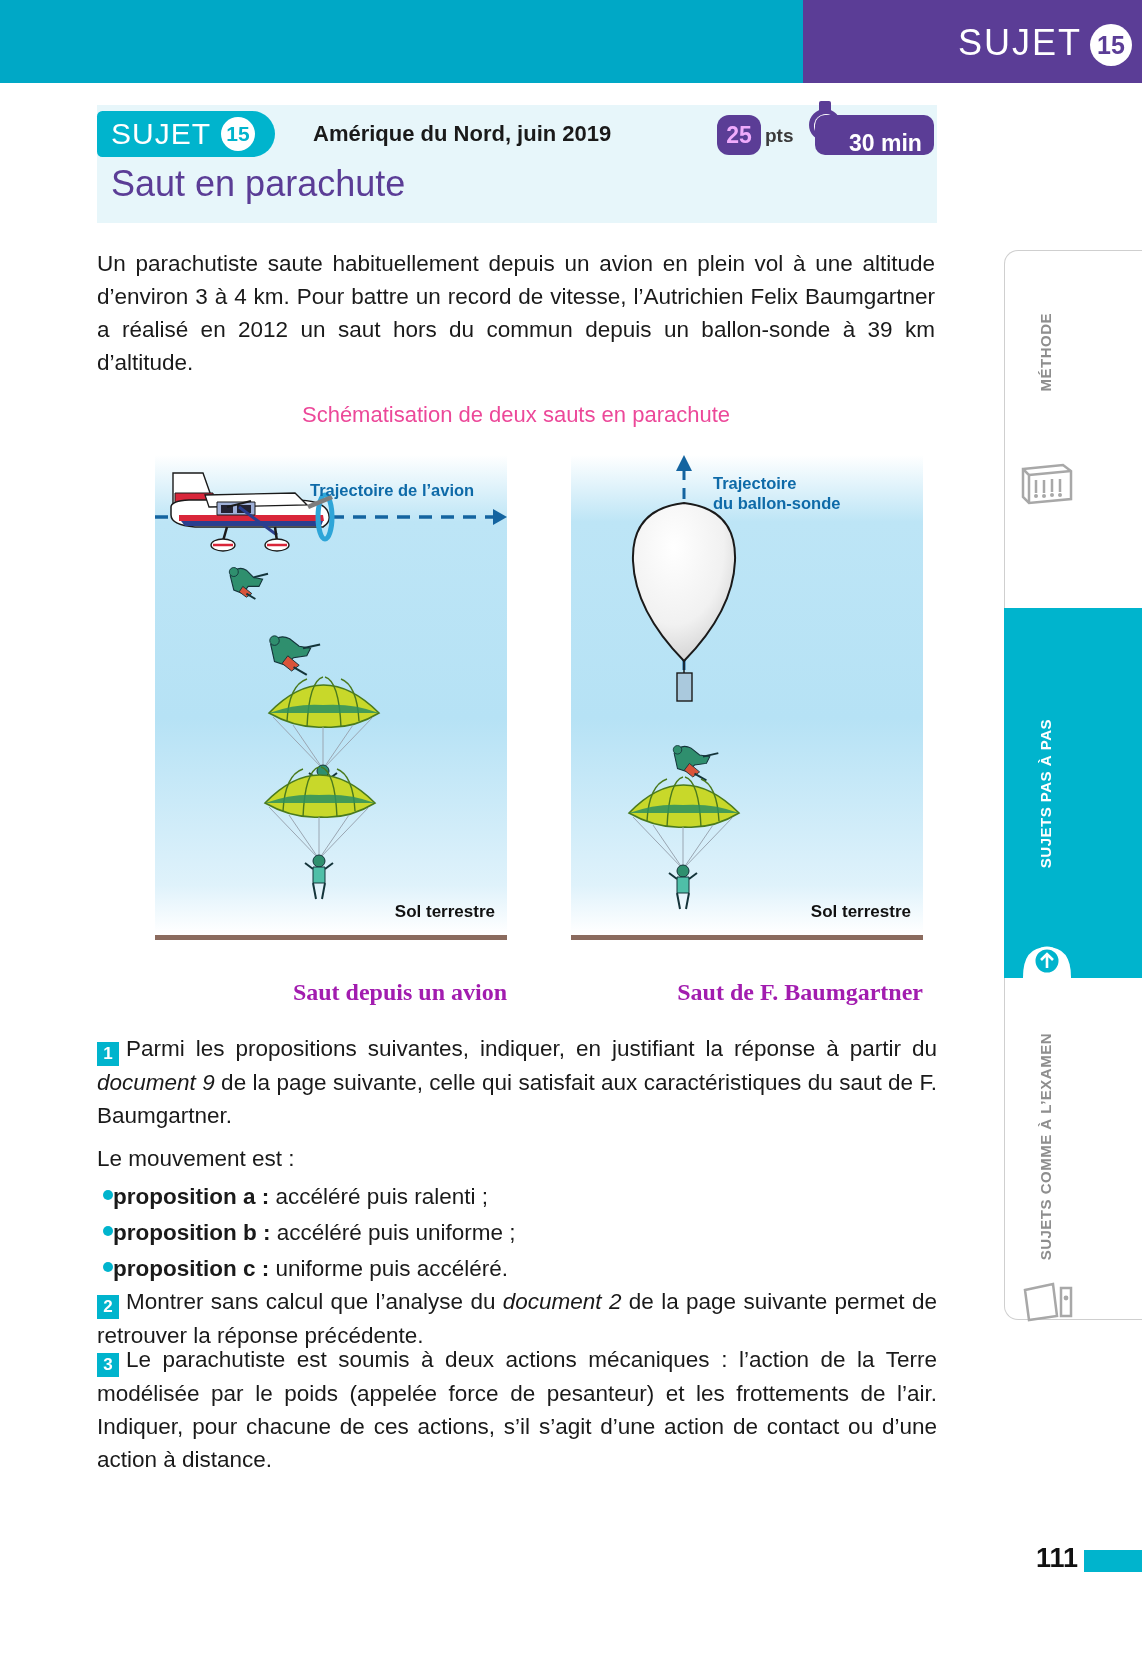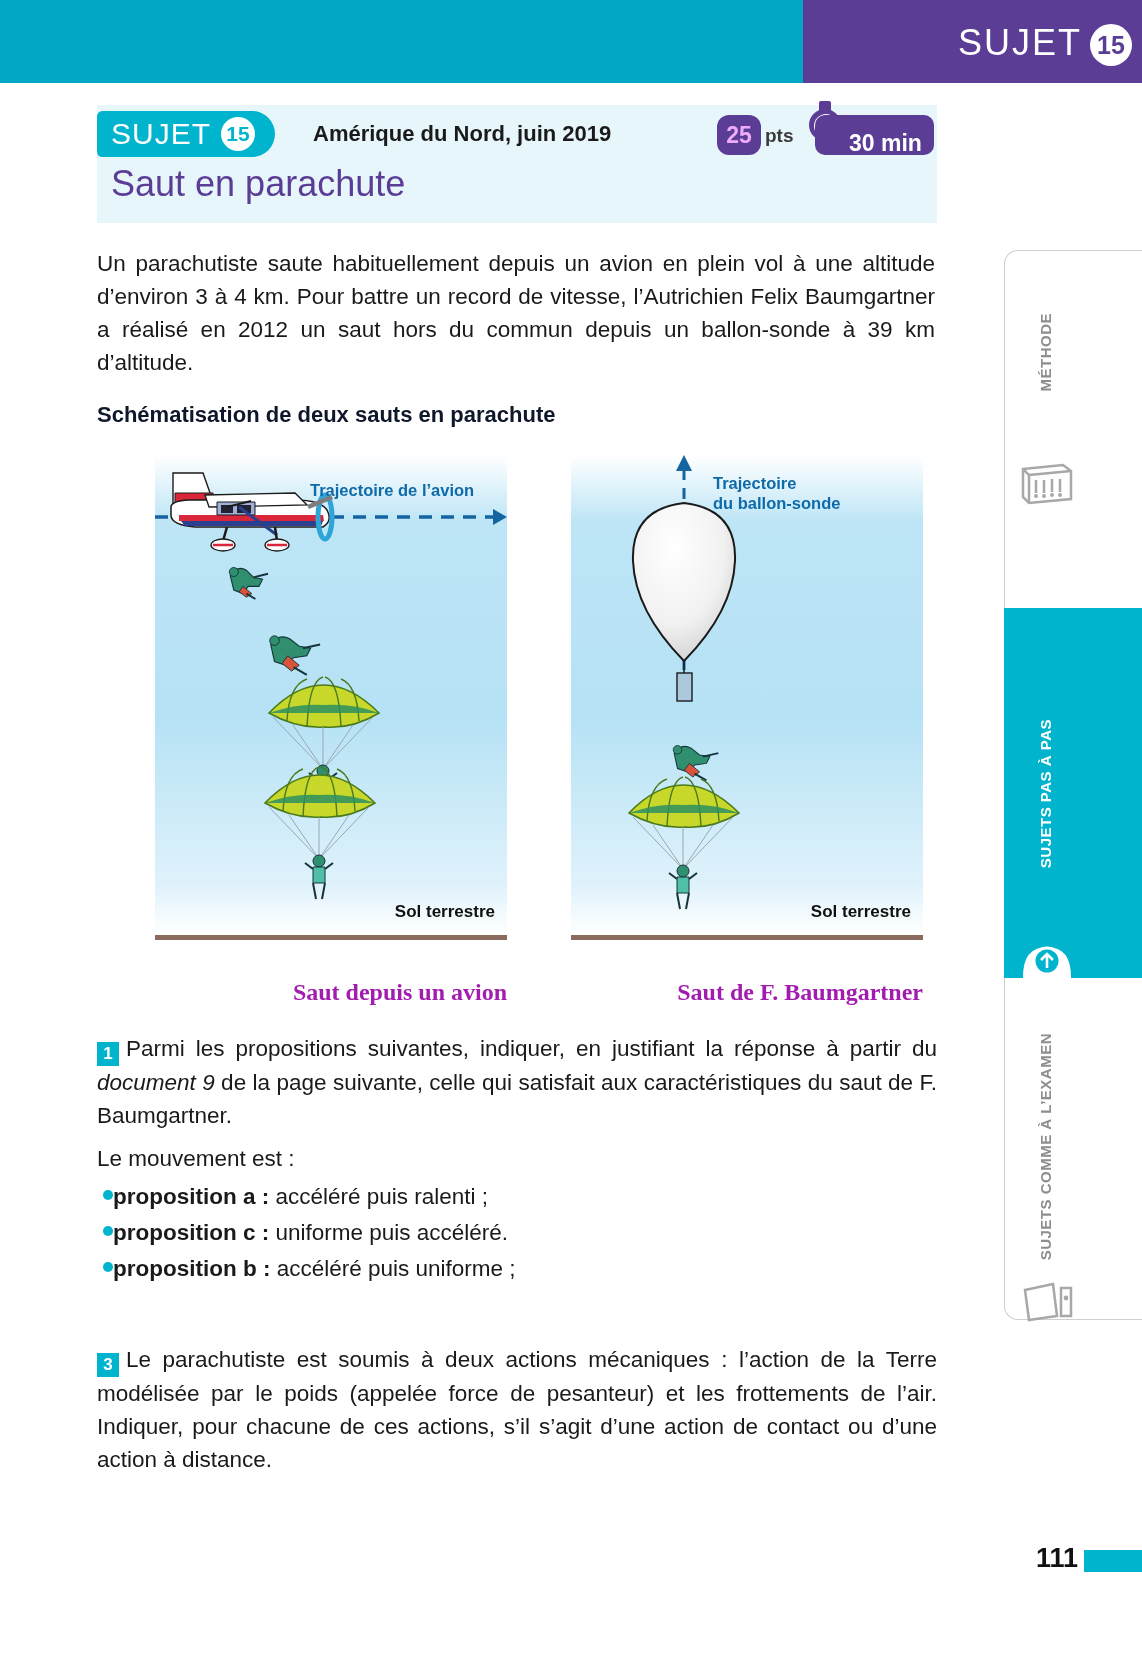--- a/index.html
+++ b/index.html
@@ -105,21 +105,21 @@
   .intro {
     position:absolute; left:97px; top:247px; width:838px;
     font-size:22.5px; line-height:33px; color:#1a1a1a;
     text-align:justify;
     font-family:"Liberation Sans", sans-serif;
   }
 
   
   .fig-title {
     position:absolute; left:97px; top:402px; width:838px;
-    text-align:left; font-size:22px; font-weight:bold; color:#0f172a;
+    text-align:center; font-size:22px; font-weight:normal; color:#ec4899;
   }
   .panels { position:absolute; left:155px; top:455px; width:728px; height:485px; }
   .panel { position:absolute; top:0; width:352px; height:485px; }
   .panel.left { left:0; }
   .panel.right { left:376px;margin-left:40px; }
   .sky {
     position:absolute; left:0; top:0; width:100%; height:478px;
     background: linear-gradient(180deg,#ffffff 0%, #bde5f6 14%, #b6e2f5 55%, #dff2fb 90%, #ffffff 100%);
   }
   .ground {
@@ -393,29 +393,34 @@
       <span class="qnum">1</span><span>Parmi les propositions suivantes, indiquer, en justifiant la réponse à partir du </span><em>document 9</em><span> de la page suivante, celle qui satisfait aux caractéristiques du saut de F. Baumgartner.</span>
     </div>
     <div class="plain" style="margin-top:10px;">Le mouvement est :</div>
     <div class="bullets">
       <div class="bullet-row">
         <span class="dot"></span>
         <span><b>proposition a :</b><span> accéléré puis ralenti ;</span></span>
       </div>
       <div class="bullet-row">
         <span class="dot"></span>
-        <span><b>proposition c :</b><span> uniforme puis accéléré.</span></span>
+        <span><b>proposition b :</b><span> accéléré puis uniforme ;</span></span>
       </div>
       <div class="bullet-row">
         <span class="dot"></span>
-        <span><b>proposition b :</b><span> accéléré puis uniforme ;</span></span>
-      </div>
-    </div>
-  </div>
-
+        <span><b>proposition c :</b><span> uniforme puis accéléré.</span></span>
+      </div>
+    </div>
+  </div>
+
+  <div class="qblock" style="top:1285px;">
+    <div class="qtext">
+      <span class="qnum">2</span><span>Montrer sans calcul que l’analyse du </span><em>document 2</em><span> de la page suivante permet de retrouver la réponse précédente.</span>
+    </div>
+  </div>
 
   <div class="qblock" style="top:1343px;">
     <div class="qtext">
       <span class="qnum">3</span><span>Le parachutiste est soumis à deux actions mécaniques : l’action de la Terre modélisée par le poids (appelée force de pesanteur) et les frottements de l’air. Indiquer, pour chacune de ces actions, s’il s’agit d’une action de contact ou d’une action à distance.</span>
     </div>
   </div>
 
   <div class="tabs">
 
     <div class="tab t1">

